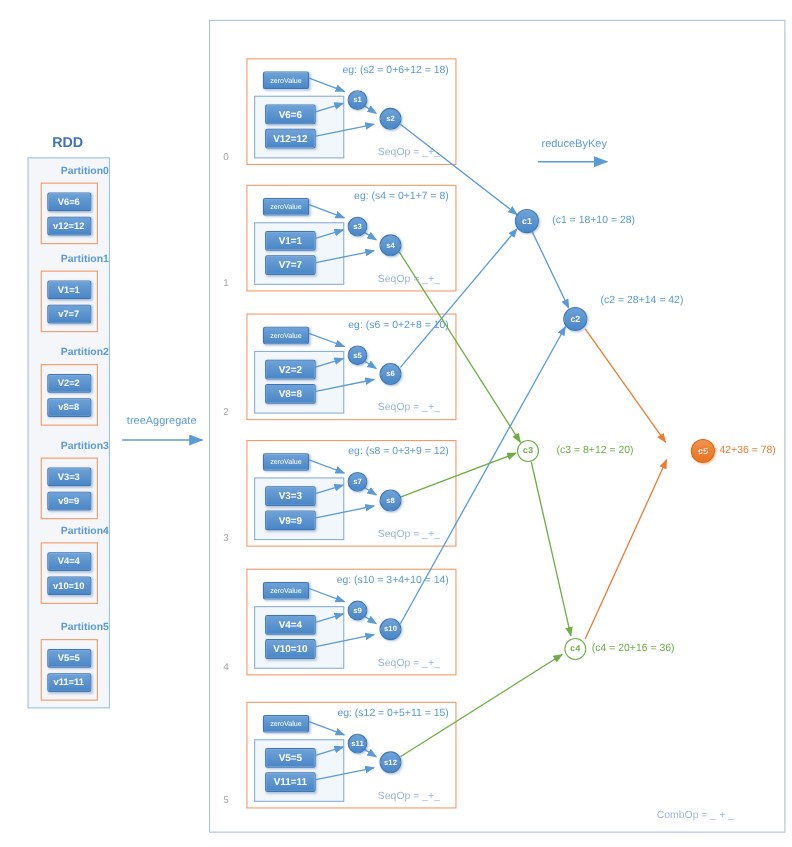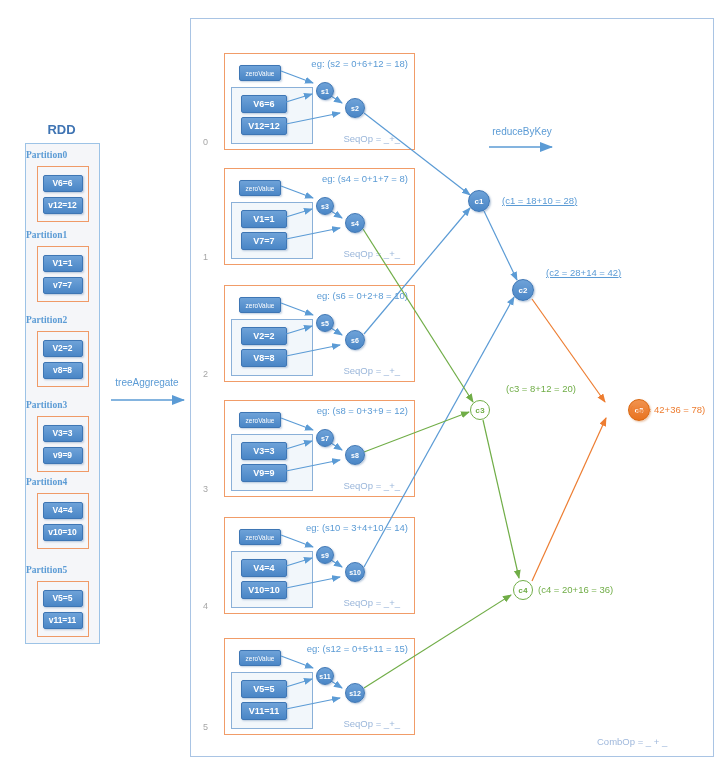--- a/index.html
+++ b/index.html
@@ -4,21 +4,21 @@
 <style>
   html,body{margin:0;padding:0;background:#ffffff;font-family:"Liberation Sans",sans-serif;}
   .canvas{position:relative;width:720px;height:770px;background:#fff;overflow:hidden;}
 
   
   .rdd-title{position:absolute;left:25px;top:122px;width:73px;text-align:center;
     font-size:13px;font-weight:bold;color:#3f74b3;z-index:2;}
   .rdd-box{position:absolute;left:25px;top:143px;width:73px;height:499px;
     background:#f5f6f9;border:1px solid #9dc3e6;z-index:1;}
   .pgroup{position:absolute;left:0;width:73px;}
-  .pgroup .plabel{width:100%;text-align:left;font-size:9.5px;font-weight:bold;color:#5b9bd5;height:14px;font-family:Liberation Serif, serif;}
+  .pgroup .plabel{width:100%;text-align:right;font-size:9.5px;font-weight:bold;color:#5b9bd5;height:14px;}
   .pbox{margin:2px auto 0 auto;width:50px;height:54px;border:1px solid #ef9a67;
     display:flex;flex-direction:column;align-items:center;justify-content:center;gap:5px;}
   .chip{background:linear-gradient(180deg,#6ea2d8,#4a86c6);border:1px solid #3e76b4;
     color:#fff;font-size:8.5px;font-weight:bold;text-align:left;border-radius:2px;
     box-shadow:1px 1px 2px rgba(70,110,160,.35);display:flex;align-items:center;justify-content:center;}
   .pbox .chip{width:38px;height:15px;}
 
   
   .tree-agg{position:absolute;left:103px;top:377px;width:88px;text-align:center;
     font-size:10px;color:#5b9bd5;z-index:2;}
@@ -54,21 +54,21 @@
     display:flex;align-items:center;justify-content:center;z-index:6;box-sizing:border-box;}
   .cnode.blue{width:22px;height:22px;color:#fff;
     background:linear-gradient(180deg,#6ea2d8,#4a86c6);border:1px solid #3e76b4;
     box-shadow:1px 1px 2px rgba(70,110,160,.4);}
   .cnode.green-open{width:20px;height:20px;color:#70ad47;background:#fff;border:1.5px solid #70ad47;font-family:Liberation Mono, monospace;}
   .cnode.orange{width:22px;height:22px;color:#fff;
     background:linear-gradient(180deg,#f1934f,#e8731f);border:1px solid #d9660f;
     box-shadow:1px 1px 2px rgba(200,110,40,.4);margin-left:24px;}
 
   .cann{position:absolute;font-size:9.5px;white-space:nowrap;z-index:6;}
-  .cann.blue{color:#5b9bd5;text-decoration:underline;}
+  .cann.blue{color:#5b9bd5;}
   .cann.green{color:#70ad47;}
   .cann.orange{color:#ed7d31;}
 
   .reduce-label{position:absolute;left:486px;top:126px;width:72px;text-align:center;
     font-size:10px;color:#5b9bd5;z-index:2;}
   .comb-label{position:absolute;left:597px;top:736px;width:95px;text-align:left;
     font-size:9.5px;color:#9fb8dc;z-index:2;}
 
   svg.edges{position:absolute;left:0;top:0;width:720px;height:770px;z-index:5;pointer-events:none;}
 </style>
@@ -270,20 +270,20 @@
   <div class="snode md" style="left:345px;top:683px">s12</div>
 
   <div class="cnode blue" style="left:468px;top:190px">c1</div>
   <div class="cnode blue" style="left:512px;top:279px">c2</div>
   <div class="cnode green-open" style="left:470px;top:400px">c3</div>
   <div class="cnode green-open" style="left:513px;top:580px">c4</div>
   <div class="cnode orange" style="left:604px;top:399px">c5</div>
 
   <div class="cann blue" style="left:502px;top:195px">(c1 = 18+10 = 28)</div>
   <div class="cann blue" style="left:546px;top:267px">(c2 = 28+14 = 42)</div>
-  <div class="cann green" style="left:506px;top:383px">(c3 = 8+12 = 20)</div>
+  <div class="cann green" style="left:506px;top:404px">(c3 = 8+12 = 20)</div>
   <div class="cann green" style="left:538px;top:584px">(c4 = 20+16 = 36)</div>
   <div class="cann orange" style="left:630px;top:404px">(c5 = 42+36 = 78)</div>
 
   <div class="reduce-label">reduceByKey</div>
   <div class="comb-label">CombOp = _ + _</div>
 
 </div>
 
 </body></html>

